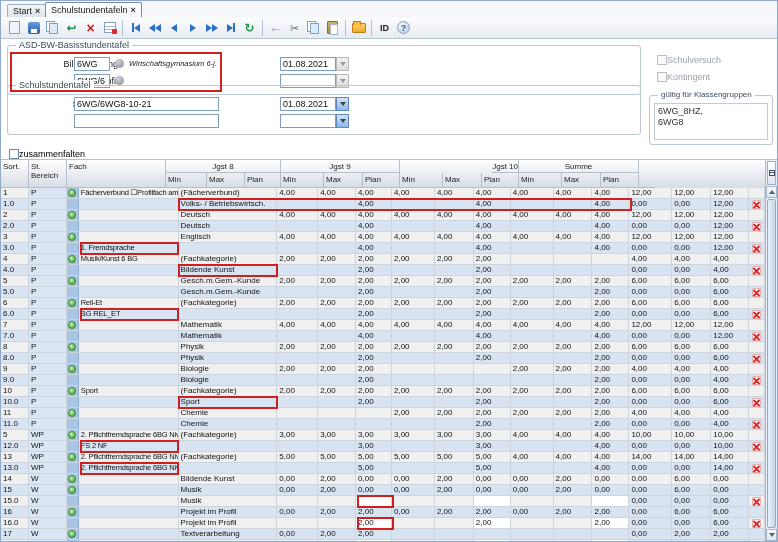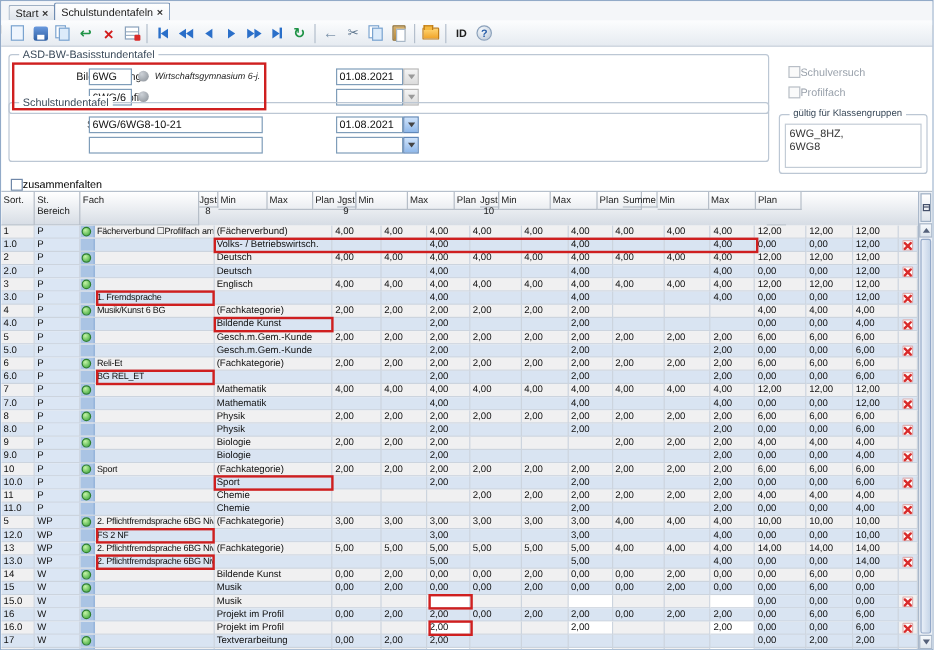--- a/index.html
+++ b/index.html
@@ -62,22 +62,22 @@
   .cb.dis .box { border-color:#b8bec6; background:#fafafa; }
   .redframe { position:absolute; border:2px solid #cf1f1f; pointer-events:none; z-index:5; }
   .kg-box { position:absolute; left:4px; top:7px; right:4px; bottom:4px; background:#fff; border:1px solid #c3ccd6; font-size:9px; color:#333; padding:2px 3px; white-space:pre-line; line-height:11px; }
 
   
   .grid { position:absolute; left:0; top:120px; right:0; bottom:0; display:flex; overflow:hidden; border-top:1px solid #b6c0cc; }
   .gtable { width:766px; overflow:hidden; }
   .ghead { display:flex; height:28px; background:linear-gradient(#ffffff,#d6dce4); font-size:8px; color:#1c1c1c; }
   .hcell { border-right:1px solid #b6bec8; border-bottom:1px solid #b6bec8; padding:2px 2px; overflow:hidden; }
   .hc-sort{width:28px;} .hc-ber{width:38px; white-space:pre-line; line-height:9px;} .hc-fkc{width:112px;} .hc-fach{width:99px;}
-  .hgroup { display:flex; }
-  .hg-8{width:115px;} .hg-9{width:119px;} .hg-10{width:119px;} .hg-s{width:120px;}
+  .hgroup { display:flex; flex-direction:column; }
+  .hg-8{width:115px;} .hg-9{width:119px;} .hg-10{width:119px;align-items:flex-end;} .hg-s{width:120px;}
   .hgtitle { height:13px; text-align:center; border-right:1px solid #b6bec8; border-bottom:1px solid #b6bec8; padding-top:2px; }
   .hsub { display:flex; height:15px; }
   .hsub .hcell { padding-top:2px; }
   .hs-m8{width:41px;} .hs-x8{width:38px;} .hs-p8{width:36px;}
   .hs-m9{width:43px;} .hs-x9{width:39px;} .hs-p9{width:37px;}
   .hs-m10{width:43px;} .hs-x10{width:39px;} .hs-p10{width:37px;}
   .hs-ms{width:43px;} .hs-xs{width:39px;} .hs-ps{width:38px;}
   .hc-del{width:16px; border-bottom:1px solid #b6bec8;}
 
   .gbody { font-size:8px; color:#101010; }
@@ -234,21 +234,21 @@
         </span>
       <div class="redframe" style="left:2px; top:6px; width:212px; height:40px;"></div>
     </div>
 
     <div class="cb dis" style="left:656px; top:16px;">
       <span class="box"></span>
       <span>Schulversuch</span>
     </div>
     <div class="cb dis" style="left:656px; top:33px;">
       <span class="box"></span>
-      <span>Profilfach</span>
+      <span>Kontingent</span>
     </div>
 
     <div class="group" style="left:6px; top:46px; width:634px; height:50px;">
       <span class="legend">Schulstundentafel</span>
       <span class="frm-label" style="left:4px; top:13px; width:58px;">SST-Kürzel</span>
       <span class="field" style="left:66px; top:11px; width:145px;">6WG/6WG8-10-21</span>
       <span class="frm-label" style="left:4px; top:30px; width:58px;">Langbez.</span>
       <span class="field" style="left:66px; top:28px; width:145px;"></span>
       <span class="frm-label" style="left:218px; top:13px; width:50px;">gültig von</span>
       <span class="field" style="left:272px; top:11px; width:56px;">01.08.2021</span>

